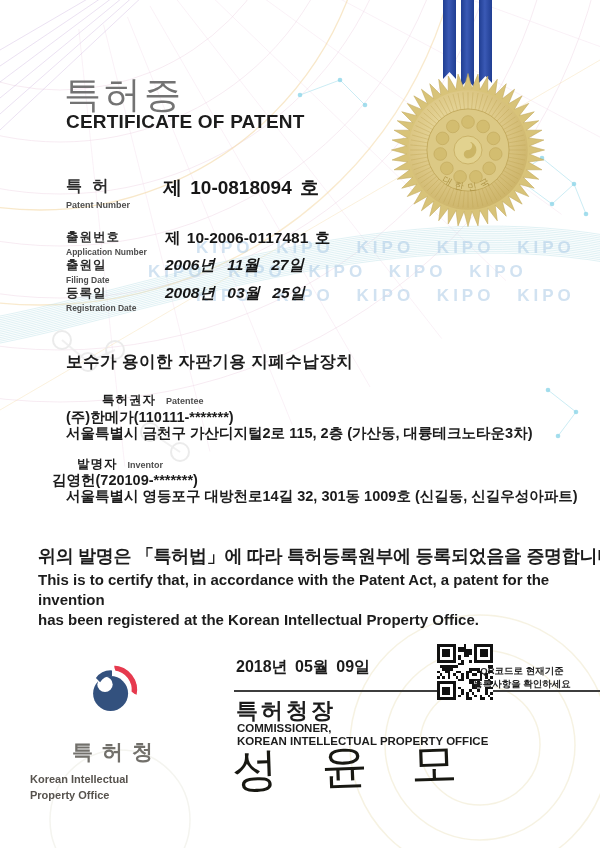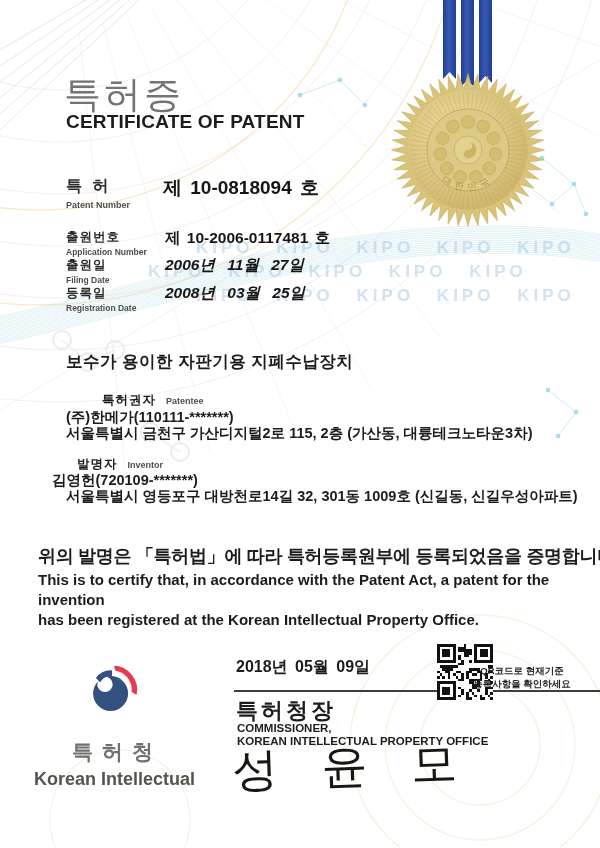--- a/index.html
+++ b/index.html
@@ -44,21 +44,21 @@
   .signature{left:232px;top:736px;font-size:46px;font-weight:400;letter-spacing:16px;color:#181812;
              font-family:"Liberation Serif","DejaVu Serif",serif;transform:rotate(-2deg);z-index:4;}
   
   #qr-box{left:437px;top:644px;width:56px;height:56px;background:#fff;z-index:5;}
   .qr-caption{left:462px;top:664px;width:120px;text-align:center;font-size:9.5px;font-weight:800;
               line-height:13px;color:#222;z-index:5;}
   
   #logo-svg{position:absolute;left:77px;top:655px;z-index:4;}
   .logo-ko{left:40px;top:738px;width:145px;text-align:center;font-size:21px;font-weight:600;
            letter-spacing:9px;text-indent:9px;color:#72706b;z-index:4;}
-  .logo-en{left:30px;top:772px;width:165px;text-align:right;font-size:18px;font-weight:600;
+  .logo-en{left:30px;top:772px;width:165px;text-align:left;font-size:11px;font-weight:600;
            line-height:15.5px;color:#57534e;z-index:4;}
 </style>
 </head>
 <body>
 
 <div class="page">
 
   <svg id="bg-svg" width="600" height="848" viewBox="0 0 600 848">
     <g id="bg-deco" fill="none">
         <circle cx="60" cy="-150" r="240" stroke="#eed2e2" stroke-width="1" opacity="0.45"></circle>
@@ -431,15 +431,16 @@
   <svg id="logo-svg" width="70" height="70" viewBox="0 0 100 100">
     <circle cx="48" cy="55" r="25" fill="#33517e"></circle>
     <circle cx="40" cy="42" r="11" fill="#ffffff"></circle>
     <path d="M40 42 L14 22 L46 11 Z" fill="#ffffff"></path>
     <path d="M52 14 A 36 36 0 0 1 86 58 Q 81 57 77 53 A 27 27 0 0 0 54 23 Q 52 18 52 14 Z" fill="#e63a4e" stroke="#ffffff" stroke-width="2"></path>
     <path d="M27 33 A 26 26 0 0 1 50 22 L 50 30 A 19 19 0 0 0 33 39 Z" fill="#33517e"></path>
   </svg>
   <div class="abs logo-ko">특허청</div>
   <div class="abs logo-en">
     <div>Korean Intellectual</div>
+    <div>Property Office</div>
   </div>
 
 </div>
 
 </body></html>

